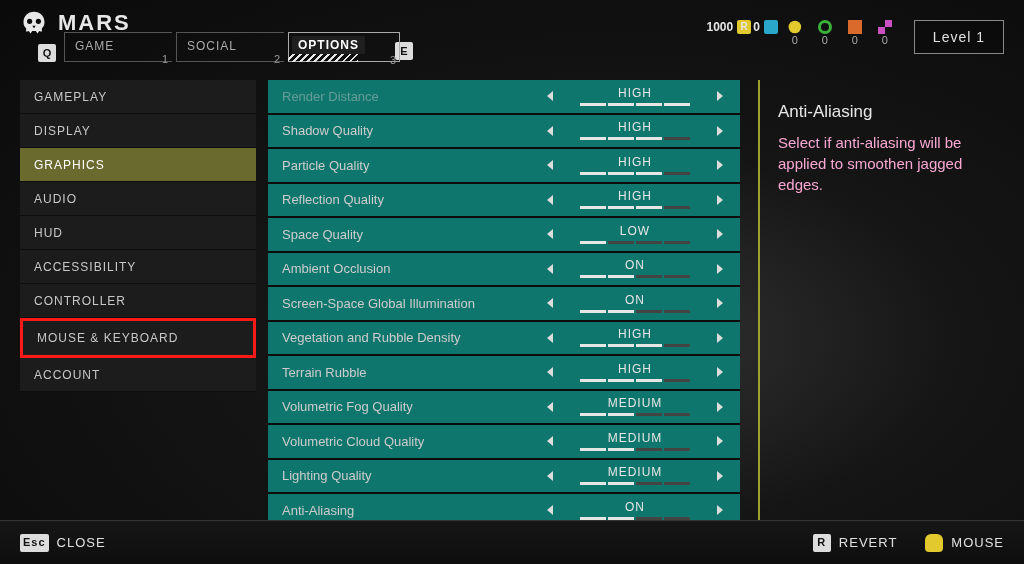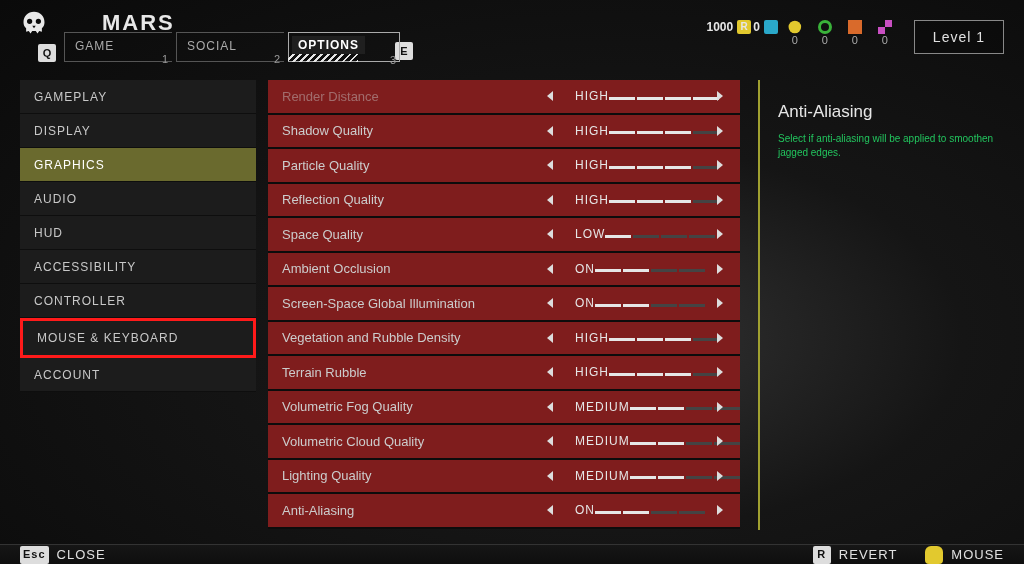--- a/index.html
+++ b/index.html
@@ -5,21 +5,21 @@
   * { margin: 0; padding: 0; box-sizing: border-box; font-family: "Segoe UI", Arial, sans-serif; }
   html, body { width: 1024px; height: 564px; overflow: hidden; background:#0c0c0c; color:#ccc; }
   body {
     background: radial-gradient(ellipse at 60% 60%, #333 0%, #151515 40%, #0a0a0a 100%);
     position: relative;
   }
   
   .header { position: relative; height: 70px; padding: 8px 20px 0 20px; }
   .title-row { display:flex; align-items:center; gap:10px; height:30px; }
   .skull { width:28px; height:28px; }
-  .title { font-size:22px; font-weight:700; letter-spacing:2px; color:#e8e8e8;margin-left:44px; }
+  .title { font-size:22px; font-weight:700; letter-spacing:2px; color:#e8e8e8; }
   .keycap {
     display:inline-flex; align-items:center; justify-content:center;
     min-width:18px; height:18px; padding:0 3px;
     background:#ddd; color:#111; font-size:11px; font-weight:700; border-radius:2px;
     line-height:1;
   }
   .q-cap { position:absolute; left:38px; top:44px; }
   .e-cap { position:absolute; left:395px; top:42px; }
   .tabs { position:absolute; left:64px; top:32px; display:flex; gap:4px; }
   .tab { position:relative; width:108px; height:30px; border:1px solid #555; border-right:none; }
@@ -62,47 +62,47 @@
   .sidebar { width:236px; display:flex; flex-direction:column; }
   .side-item {
     height:34px; display:flex; align-items:center; padding-left:14px;
     font-size:12px; letter-spacing:1px; color:#c8c8c8; background:#1c1c1c;
     border-bottom:1px solid #0e0e0e; cursor:pointer; position:relative;
   }
   .side-item.active { background:#6a6a2e; color:#fff; }
   .side-item.highlight{ border:3px solid #ff1a1a; height:40px;}
   .settings { width:472px; display:flex; flex-direction:column; overflow:hidden; }
   .row {
-    height:34.5px; display:flex; align-items:center; background:#7f1d1d;
+    height:34.5px; display:flex; align-items:center; background:#0f766e;
     border-bottom:2px solid #0c0c0c;
   }
   .row.partial .row-lbl{ opacity:.45; }
   .row-lbl { flex:1; padding-left:14px; font-size:13px; color:#ccc; }
   .stepper { display:flex; align-items:center; width:200px; justify-content:space-between; padding-right:10px;}
   .arrow {
     width:22px; height:22px; display:flex; align-items:center; justify-content:center;
     cursor:pointer;
   }
   .arrow svg{ width:10px;height:10px; fill:#ddd;}
-  .val-col { display:flex; flex-direction:row; align-items:center; width:120px; }
+  .val-col { display:flex; flex-direction:column; align-items:center; width:120px; }
   .val { font-size:12px; letter-spacing:1px; color:#e6e6e6; line-height:1; }
   .bar { display:flex; gap:2px; margin-top:4px; }
   .bar i { width:26px; height:3px; background:#444; display:block; }
   .bar i.on { background:#e6e6e6; }
 
   .right-panel {
     margin-left:6px; width:255px; padding:22px 10px 10px 18px;
     border-left:2px solid #a0a030;
   }
   .rp-title { font-size:17px; color:#e6e6e6; font-weight:400; margin-bottom:10px; }
-  .rp-desc { font-size:10px; color:#22c55e; line-height:1.4; }
+  .rp-desc { font-size:15px; color:#f9a8d4; line-height:1.4; }
 
   
   .footer {
-    position:absolute; bottom:0; left:0; width:100%; height:20px;
+    position:absolute; bottom:0; left:0; width:100%; height:44px;
     display:flex; align-items:center; padding:0 20px;
     border-top:1px solid #333;
     background: linear-gradient(#161616,#0e0e0e);
     font-size:13px; letter-spacing:1px; color:#e0e0e0;justify-content:flex-end;
   }
   .footer .fgrow{flex:1;}
   .foot-btn { display:flex; align-items:center; gap:8px; margin-left:28px; cursor:pointer;}
   .keycap.wide{ min-width:26px; }
   .keycap.yellow{ background:#e2c92e;}
 </style>

